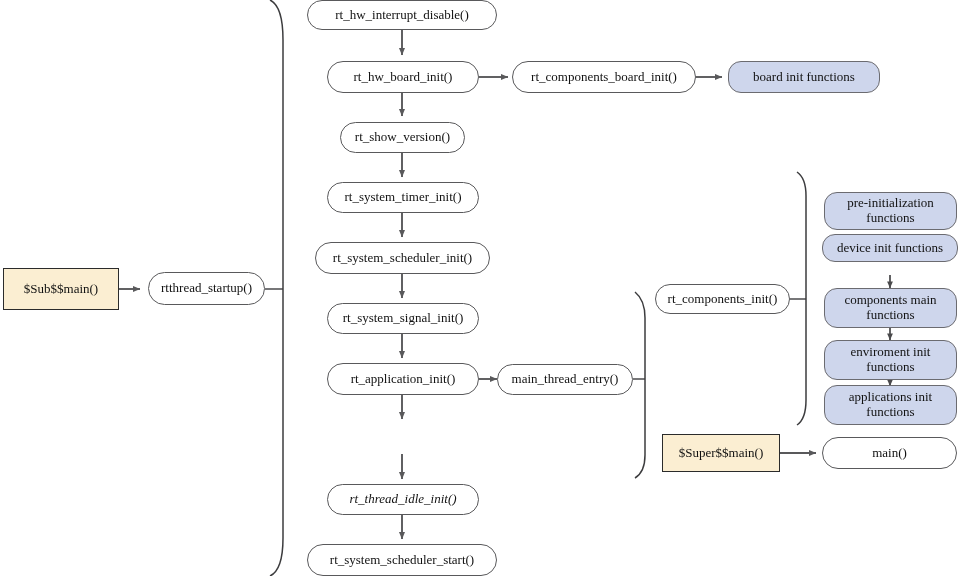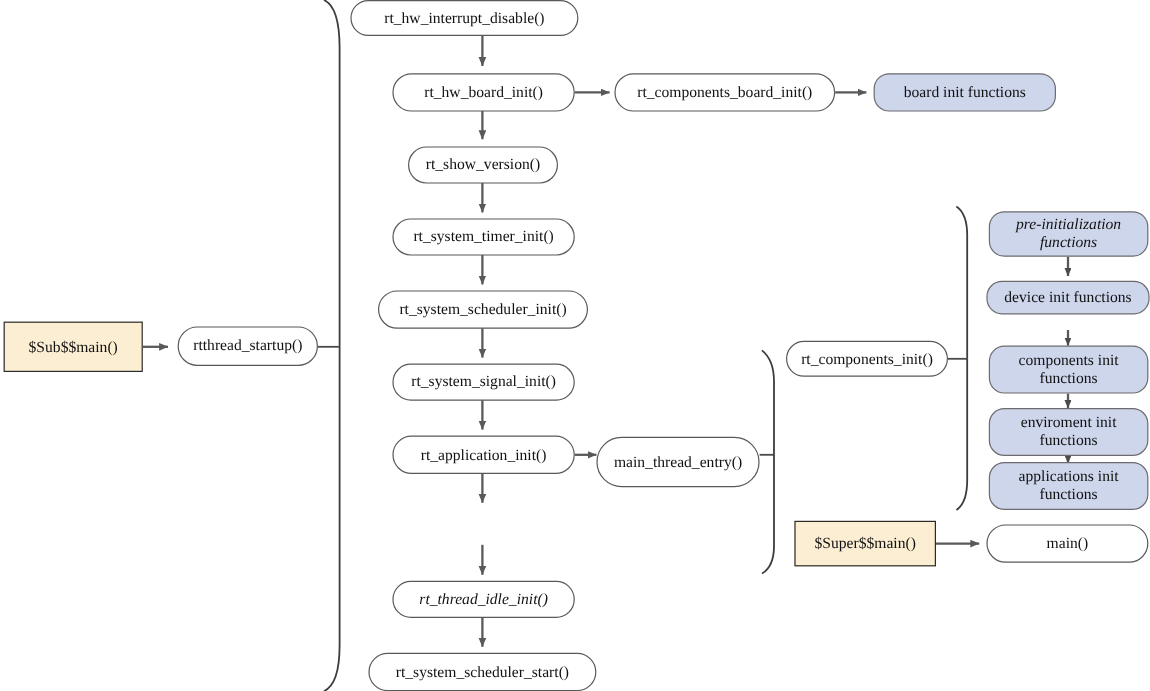--- a/index.html
+++ b/index.html
@@ -94,21 +94,21 @@
     <path class="ln" d="M890,328 L890,340" marker-end="url(#ahs)"></path>
     <path class="ln" d="M890,381 L890,386" marker-end="url(#ahs)"></path>
 
     <path class="ln" d="M780,453 L816,453" marker-end="url(#ah)"></path>
   </svg>
 
   <div class="node cream" style="left:3px;top:268px;width:116px;height:42px;">$Sub$$main()</div>
 
   <div class="node" style="left:148px;top:272px;width:117px;height:33px;">rtthread_startup()</div>
 
-  <div class="node" style="left:292px;top:0px;width:190px;height:30px;text-align:center;">rt_hw_interrupt_disable()</div>
+  <div class="node" style="left:307px;top:0px;width:190px;height:30px;text-align:center;">rt_hw_interrupt_disable()</div>
 
   <div class="node" style="left:327px;top:61px;width:152px;height:32px;">rt_hw_board_init()</div>
 
   <div class="node" style="left:340px;top:122px;width:125px;height:31px;">rt_show_version()</div>
 
   <div class="node" style="left:327px;top:182px;width:152px;height:31px;">rt_system_timer_init()</div>
 
   <div class="node" style="left:327px;top:303px;width:152px;height:31px;">rt_system_signal_init()</div>
 
   <div class="node" style="left:315px;top:242px;width:175px;height:32px;">rt_system_scheduler_init()</div>
@@ -117,34 +117,34 @@
 
 
   <div class="node" style="left:327px;top:484px;width:152px;height:31px;font-style:italic;">rt_thread_idle_init()</div>
 
   <div class="node" style="left:307px;top:544px;width:190px;height:32px;">rt_system_scheduler_start()</div>
 
   <div class="node" style="left:512px;top:61px;width:184px;height:32px;">rt_components_board_init()</div>
 
   <div class="node blue" style="left:728px;top:61px;width:152px;height:32px;">board init functions</div>
 
-  <div class="node" style="left:497px;top:364px;width:136px;height:42px;">main_thread_entry()</div>
+  <div class="node" style="left:497px;top:364px;width:136px;height:31px;">main_thread_entry()</div>
 
   <div class="node" style="left:655px;top:284px;width:135px;height:30px;">rt_components_init()</div>
 
   <div class="node cream" style="left:662px;top:434px;width:118px;height:38px;">$Super$$main()</div>
 
   <div class="node" style="left:822px;top:437px;width:135px;height:32px;">main()</div>
 
-  <div class="node blue" style="left:824px;top:176px;width:133px;height:38px;font-style:italic;">pre-initialization
+  <div class="node blue" style="left:824px;top:192px;width:133px;height:38px;">pre-initialization
 functions</div>
 
   <div class="node blue" style="left:822px;top:234px;width:136px;height:28px;">device init functions</div>
 
-  <div class="node blue" style="left:824px;top:288px;width:133px;height:40px;">components init
+  <div class="node blue" style="left:824px;top:288px;width:133px;height:40px;">components main
 functions</div>
 
   <div class="node blue" style="left:824px;top:340px;width:133px;height:40px;">enviroment init
 functions</div>
 
   <div class="node blue" style="left:824px;top:385px;width:133px;height:40px;">applications init
 functions</div>
 
 </div>
 

